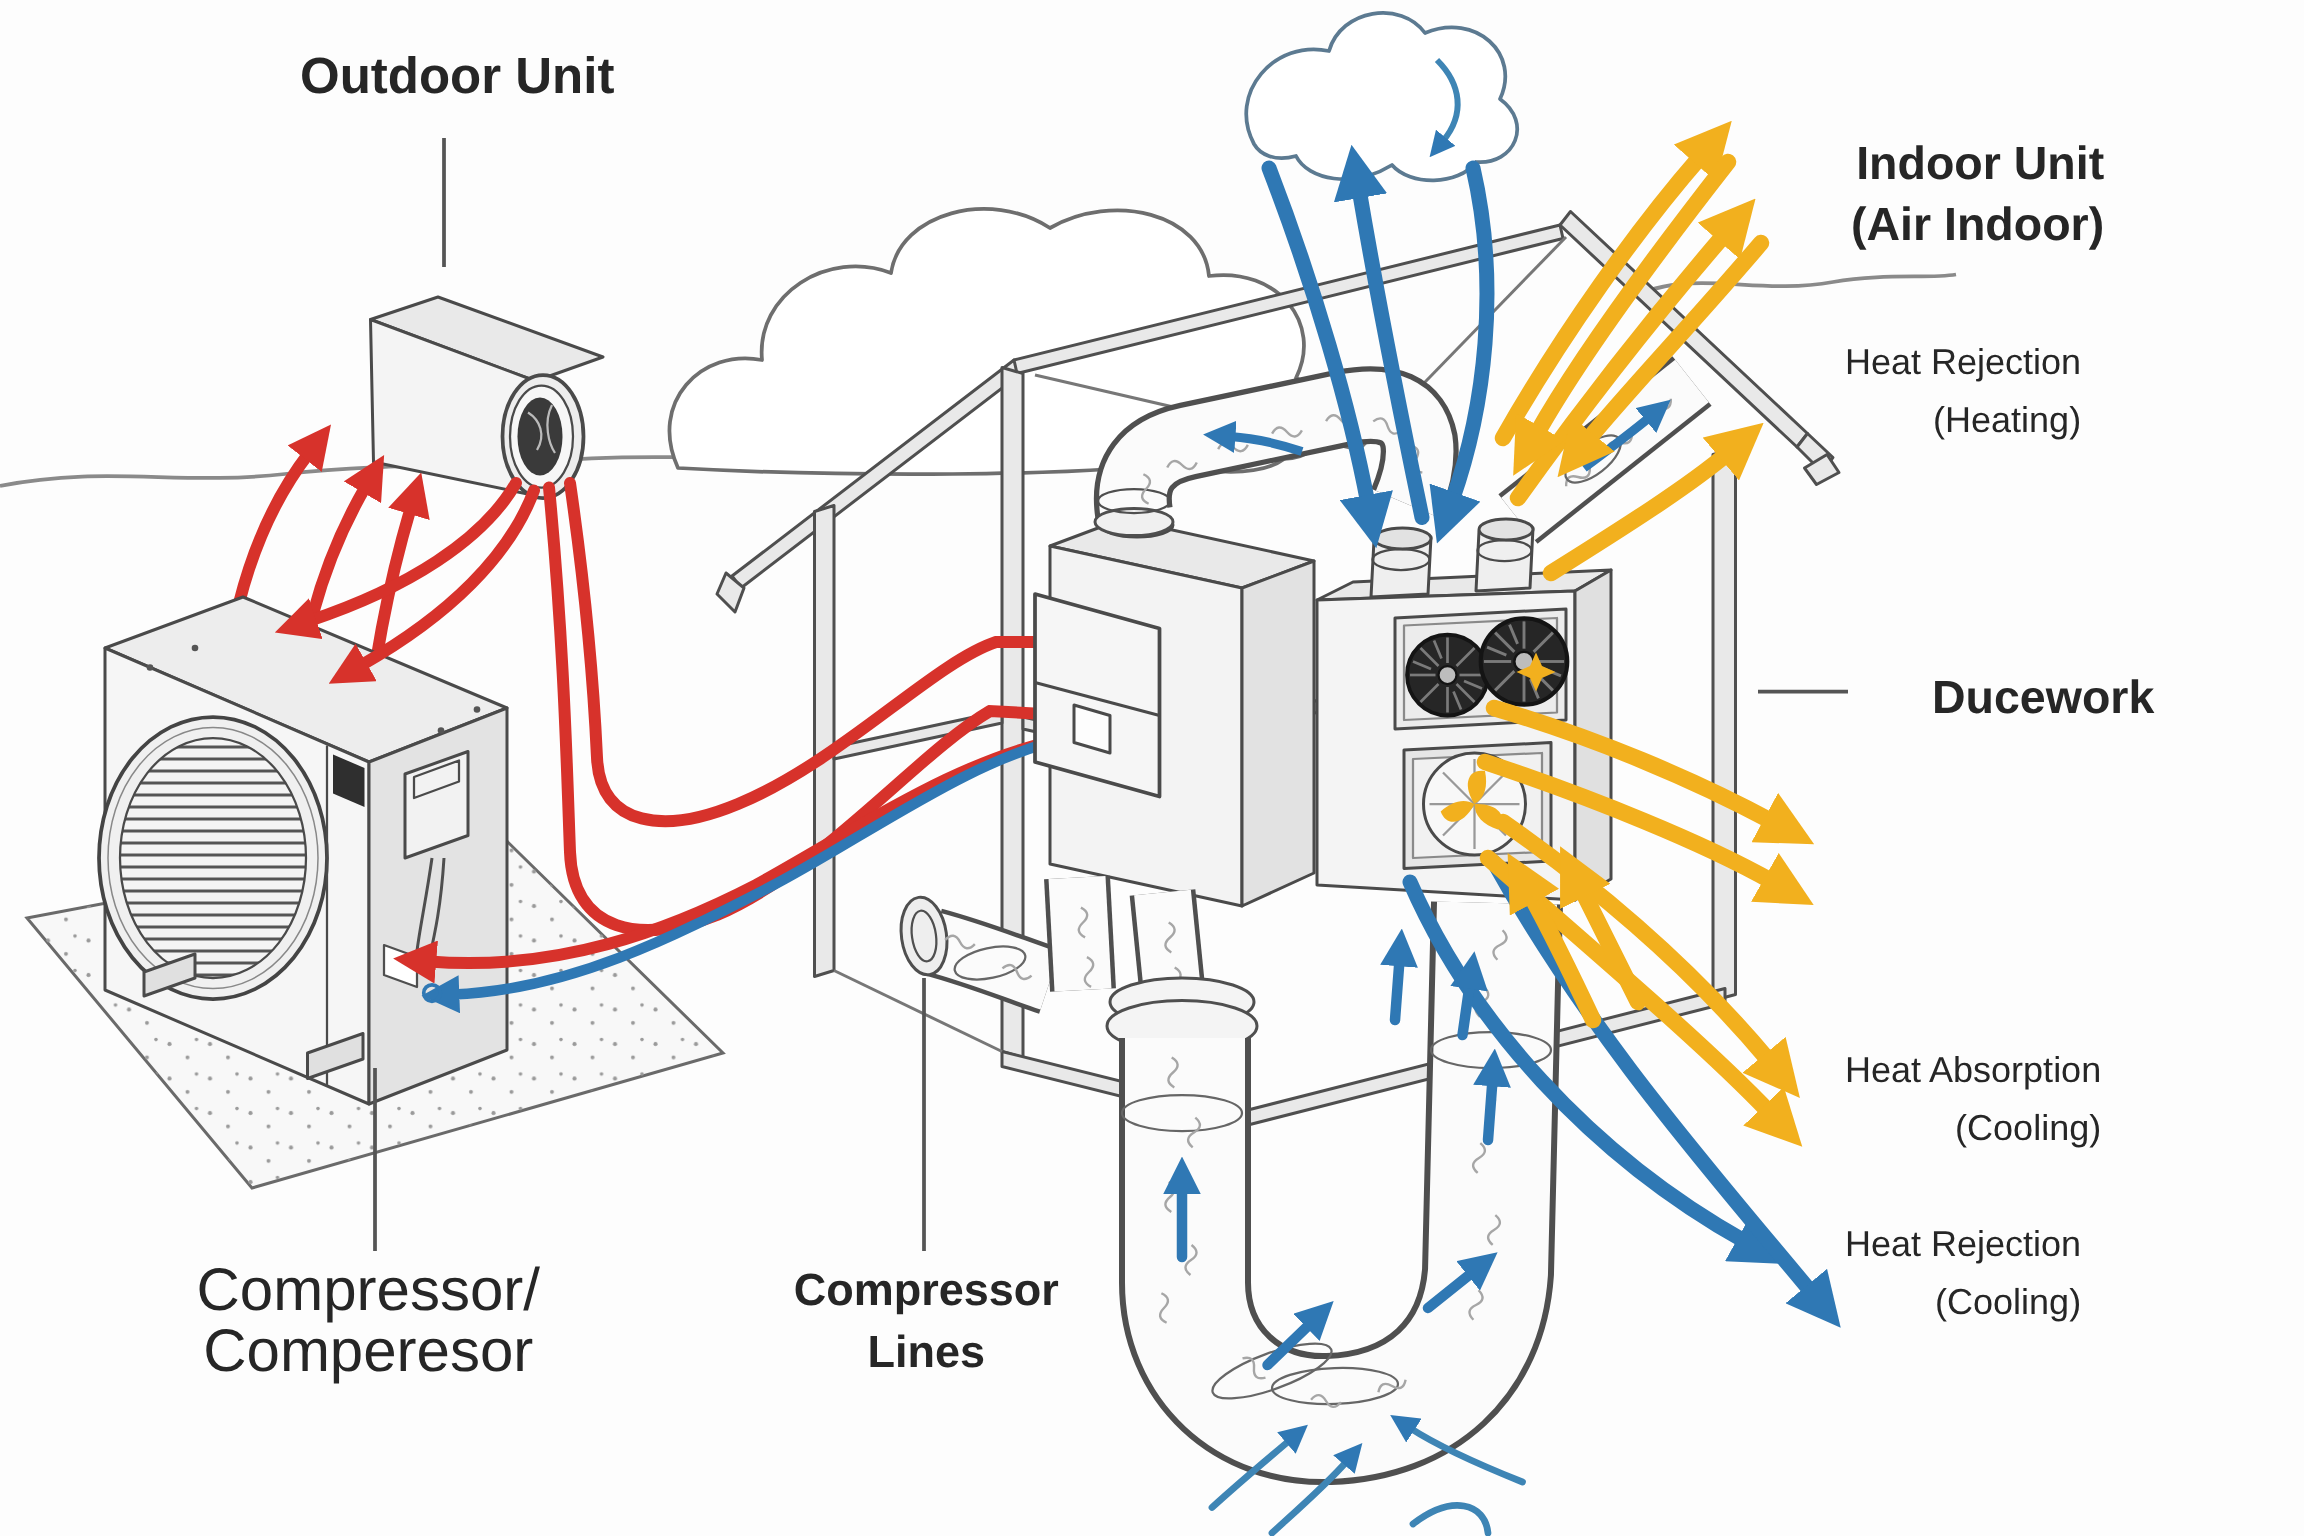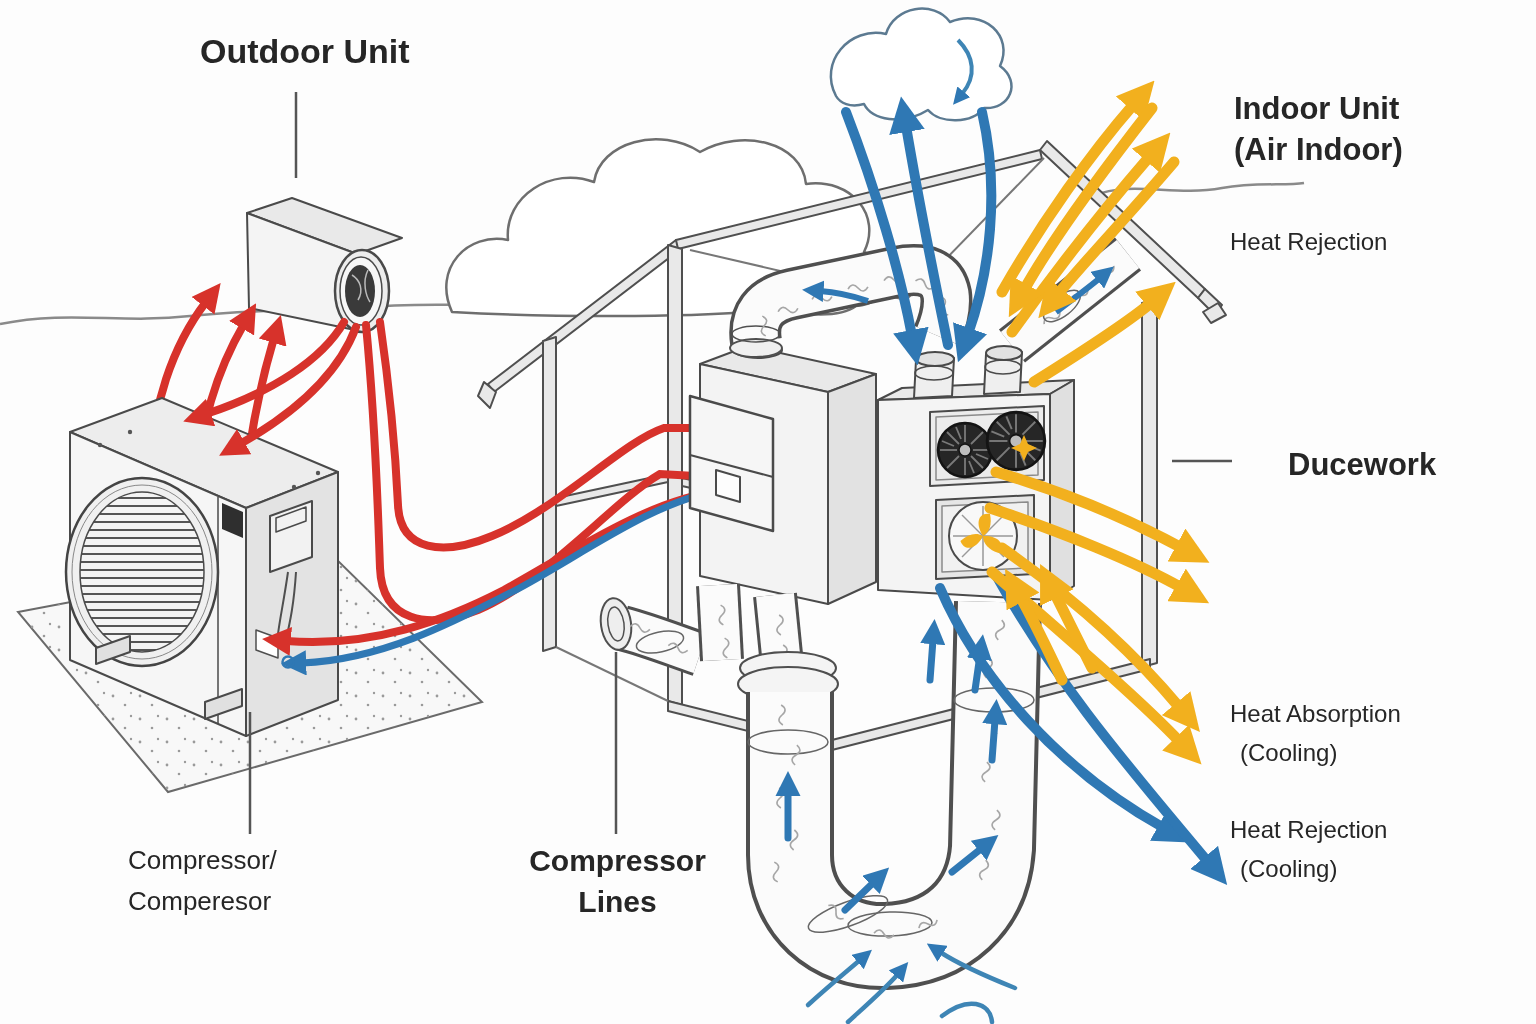--- a/index.html
+++ b/index.html
@@ -6,25 +6,25 @@
   .canvas{position:relative;width:1536px;height:1024px;background:#fdfdfd;overflow:hidden;
           font-family:"Liberation Sans",sans-serif;color:#262626;}
   svg{position:absolute;left:0;top:0;}
   .hot   {stroke:var(--hot-flow,#d7322b);fill:none;}
   .cold  {stroke:var(--cold-flow,#2f78b4);fill:none;}
   .coldt {stroke:var(--cold-thin,#3e85b5);fill:none;}
   .warm  {stroke:var(--warm-air,#f2b01e);fill:none;}
   .mhot  {fill:var(--hot-flow,#d7322b);}
   .mcold {fill:var(--cold-flow,#2f78b4);}
   .mwarm {fill:var(--warm-air,#f2b01e);}
-  .lbl{position:absolute;white-space:nowrap;}
+  .lbl{position:absolute;white-space:nowrap;text-align:right;}
   .b33{font-size:34px;font-weight:700;}
   .b31{font-size:31px;font-weight:700;line-height:41px;}
   .r29{font-size:24px;font-weight:400;line-height:39px;}
-  .r30{font-size:26px;font-weight:400;line-height:41px;text-align:left;}
+  .r30{font-size:40px;font-weight:400;line-height:41px;text-align:center;}
   .b30{font-size:30px;font-weight:700;line-height:41px;text-align:center;}
   .indent{padding-left:10px;}
   .lbl span{display:block;}
   .badge{position:absolute;left:1240px;top:928px;width:277px;height:77px;background:#fff;
          border:2px solid #d2d2d2;border-radius:14px;box-shadow:0 2px 6px rgba(0,0,0,.10);
          display:flex;align-items:center;justify-content:flex-end;gap:10px;padding:0 12px;box-sizing:border-box;}
   .badge-text{text-align:right;line-height:1.25;}
   .badge-name{font-weight:700;font-size:20px;color:#3b3b3b;}
   .badge-url{font-size:17px;color:#929292;}
 </style>
@@ -331,20 +331,21 @@
 
 <div class="lbl b33" style="left:200px;top:32px">Outdoor Unit</div>
 
 <div class="lbl b31" style="left:1234px;top:88px">
   <span>Indoor Unit</span>
   <span>(Air Indoor)</span>
 </div>
 
 <div class="lbl r29" style="left:1230px;top:222px">
   <span>Heat Rejection</span>
+  <span>(Heating)</span>
 </div>
 
 <div class="lbl b31" style="left:1288px;top:444px">Ducework</div>
 
 <div class="lbl r29" style="left:1230px;top:694px">
   <span>Heat Absorption</span>
   <span class="indent">(Cooling)</span>
 </div>
 
 <div class="lbl r29" style="left:1230px;top:810px">

